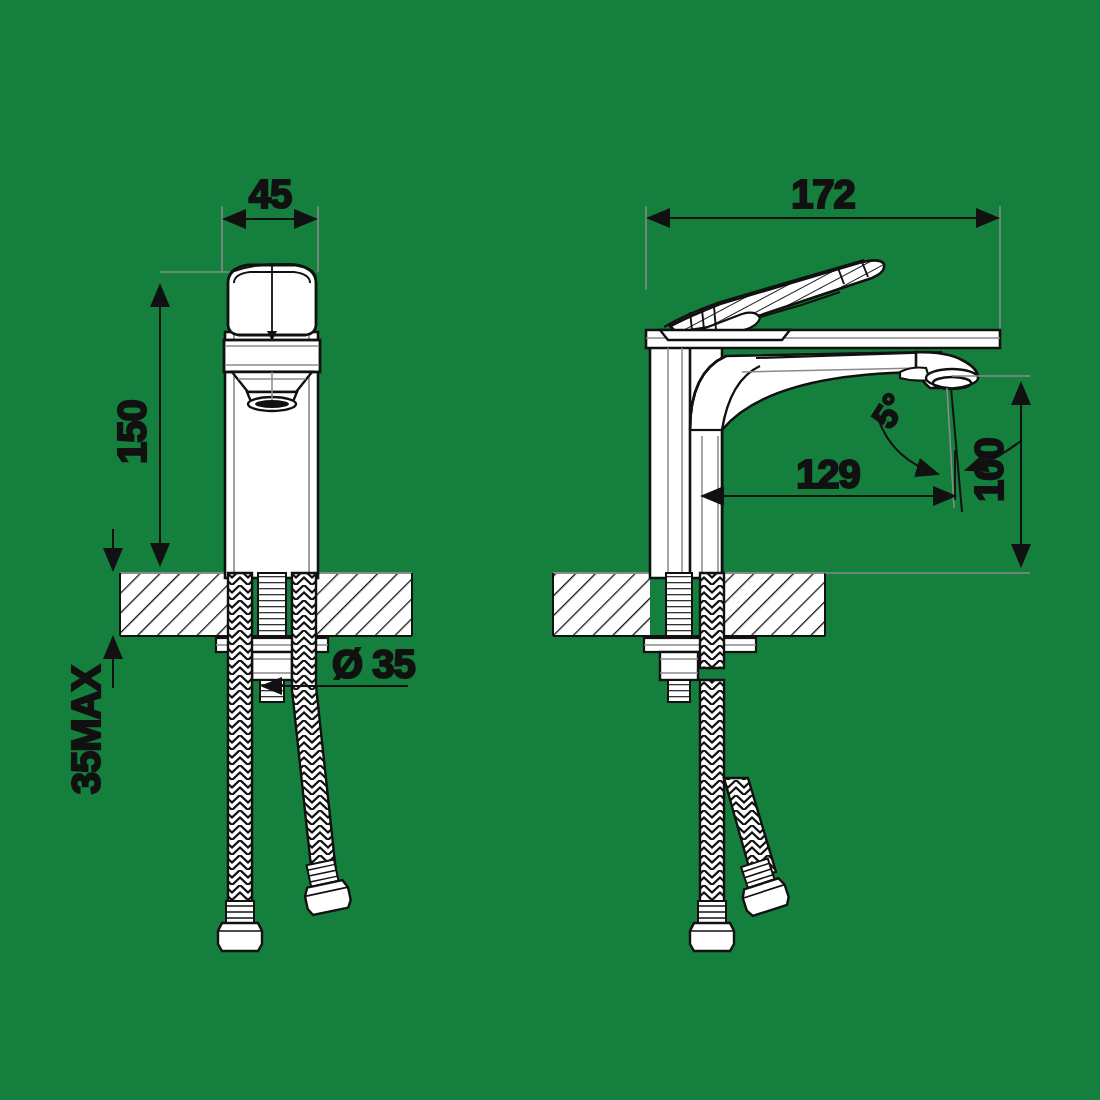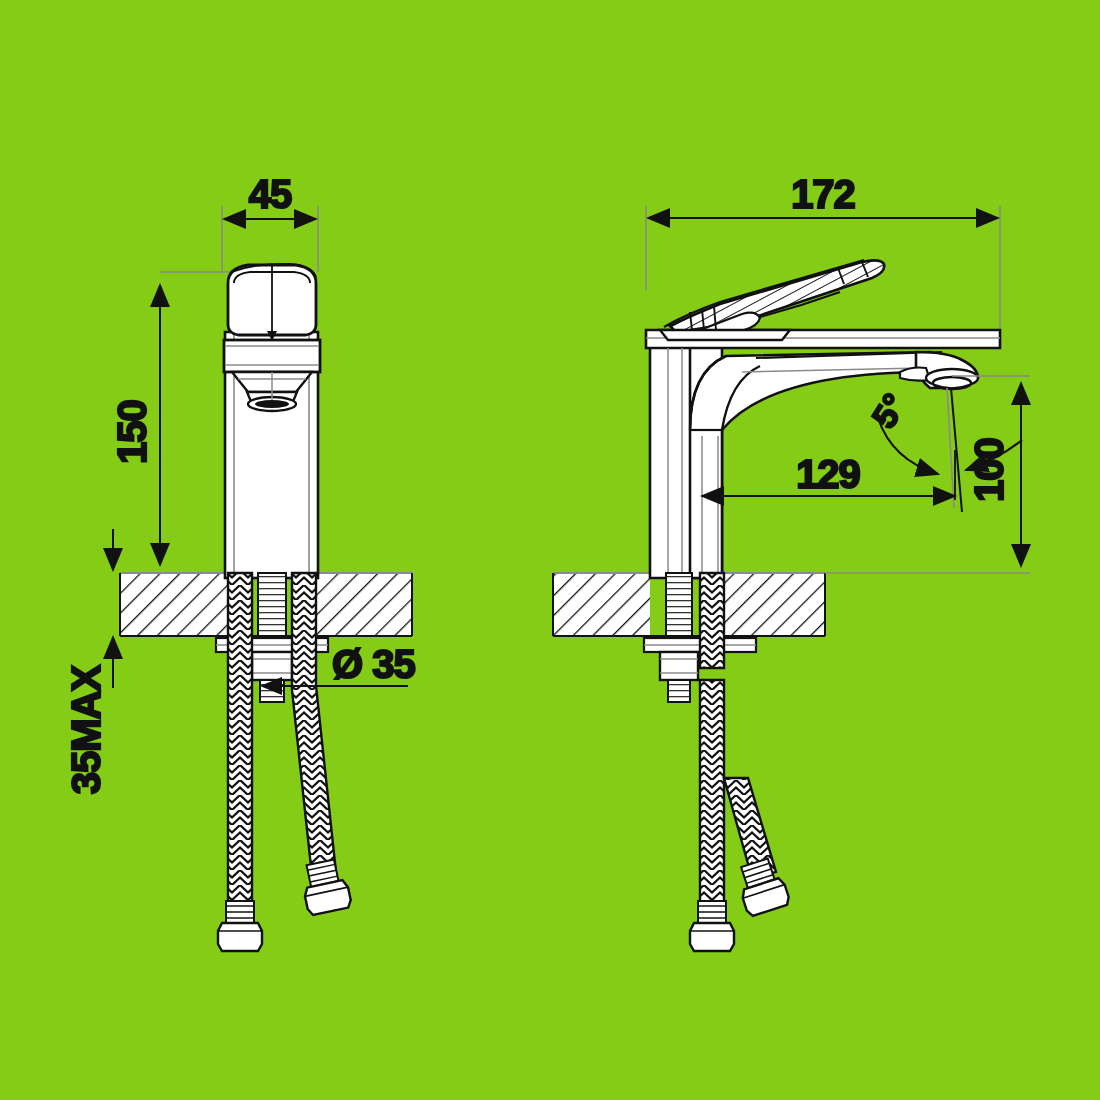--- a/index.html
+++ b/index.html
@@ -1,18 +1,18 @@
 <!DOCTYPE html>
 <html><head>
 <meta charset="utf-8">
 <style>
   html,body{margin:0;padding:0;background:#ffffff;}
   body{width:1100px;height:1100px;overflow:hidden;
        font-family:"Liberation Sans",sans-serif;}
-  #sheet{position:relative;width:1100px;height:1100px;background:#84cc16;}
+  #sheet{position:relative;width:1100px;height:1100px;background:#15803d;}
   svg{display:block;}
   text{font-family:"Liberation Sans",sans-serif;fill:#111111;}
   .dimtxt{font-size:40px;font-weight:700;letter-spacing:-1px;}
   .dimtxt-s{font-size:34px;font-weight:700;}
 </style>
 </head>
 <body>
 
 <div id="sheet">
 <svg width="1100" height="1100" viewBox="0 0 1100 1100">

